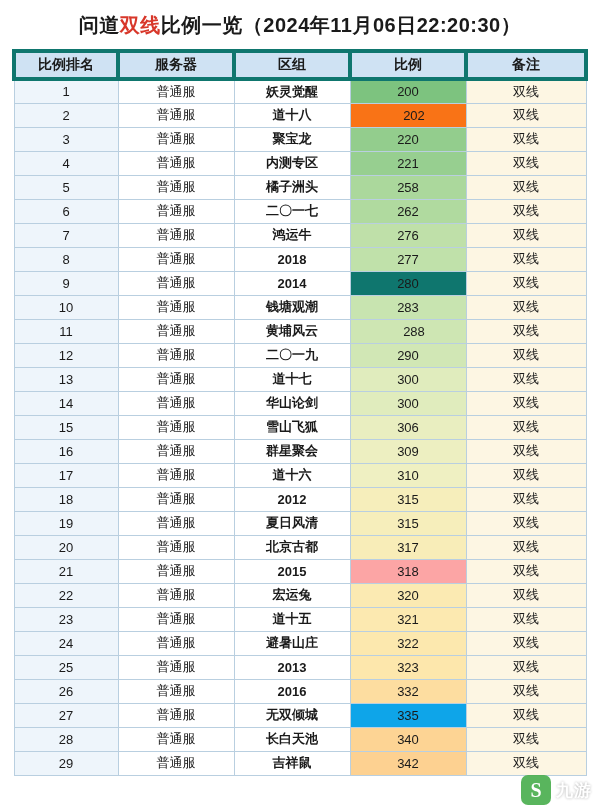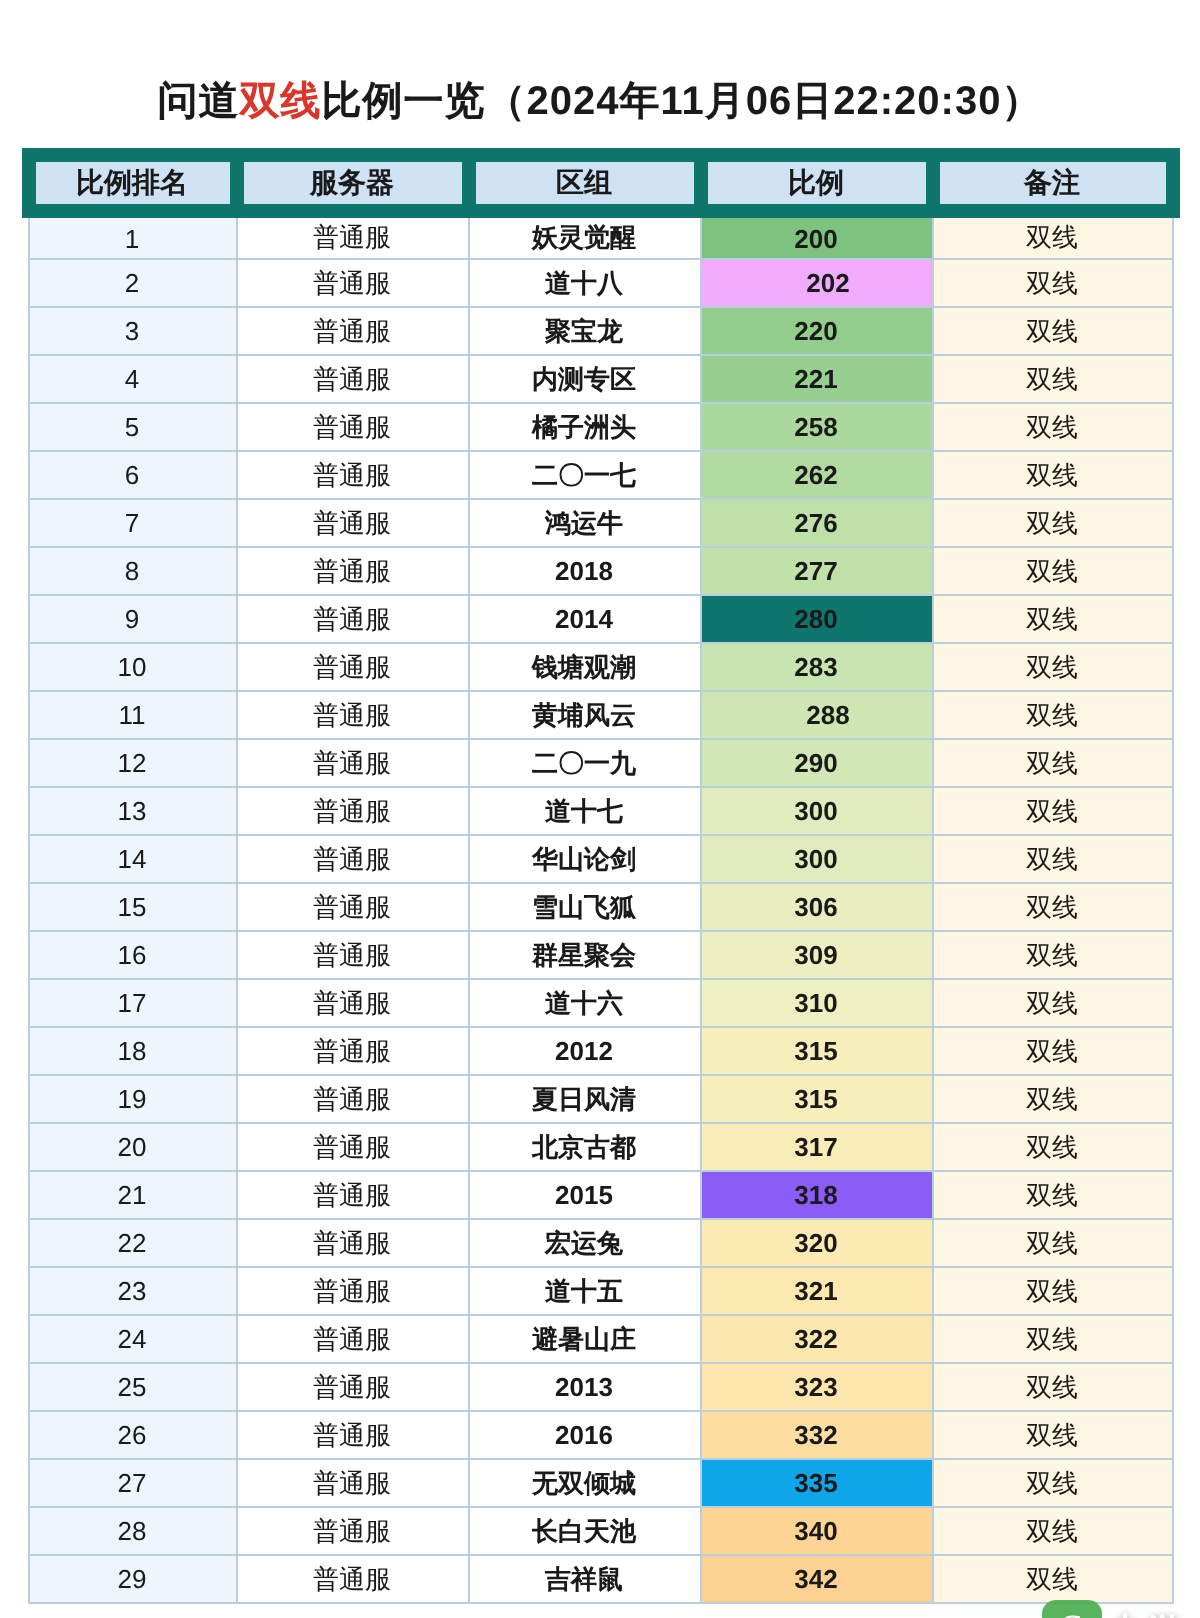--- a/index.html
+++ b/index.html
@@ -16,21 +16,20 @@
     background: #fff;
   }
   .title {
     text-align: center;
     font-size: 20px;
     font-weight: bold;
     color: #1a1a1a;
     padding: 12px 0 10px 0;
     letter-spacing: 0.5px;
     white-space: nowrap;
-    margin-top: 25px;
   }
   .title .hl { color: #d8372a; }
   table {
     border-collapse: collapse;
     width: 572px;
     margin: 0 auto;
     table-layout: fixed;
   }
   th, td {
     border: 1px solid #b9cfe0;
@@ -40,32 +39,32 @@
     height: 24px;
     padding: 0;
     white-space: nowrap;
     overflow: hidden;
   }
   thead th {
     background: #cfe2f3;
     font-weight: bold;
     font-size: 14px;
     height: 28px;
-    border: 7px solid #0f766e;
+    border: 4px solid #0f766e;
   }
   col.c-rank  { width: 104px; }
   col.c-serv  { width: 116px; }
   col.c-zone  { width: 116px; }
   col.c-ratio { width: 116px; }
   col.c-note  { width: 120px; }
 
   td.rank  { background: #eef5fb; }
   td.serv  { background: #ffffff; }
   td.zone  { background: #ffffff; font-weight: bold; }
-  td.ratio { font-weight: bold; }
+  td.ratio { font-weight: normal; }
   td.note  { background: #fdf6e3; }
 
   .watermark {
     position: absolute;
     right: 8px;
     bottom: 4px;
     display: flex;
     align-items: center;
     gap: 5px;
     opacity: 0.92;
@@ -121,21 +120,21 @@
           <td class="rank">1</td>
           <td class="serv">普通服</td>
           <td class="zone">妖灵觉醒</td>
           <td class="ratio" style="background: rgb(125, 195, 127);">200</td>
           <td class="note">双线</td>
         </tr>
         <tr>
           <td class="rank">2</td>
           <td class="serv">普通服</td>
           <td class="zone">道十八</td>
-          <td class="ratio" style="background: #f0abfc; padding-left: 12px;">202</td>
+          <td class="ratio" style="background: #f97316; padding-left: 12px;">202</td>
           <td class="note">双线</td>
         </tr>
         <tr>
           <td class="rank">3</td>
           <td class="serv">普通服</td>
           <td class="zone">聚宝龙</td>
           <td class="ratio" style="background: rgb(147, 205, 141);">220</td>
           <td class="note">双线</td>
         </tr>
         <tr>
@@ -254,21 +253,21 @@
           <td class="rank">20</td>
           <td class="serv">普通服</td>
           <td class="zone">北京古都</td>
           <td class="ratio" style="background: rgb(248, 237, 184);">317</td>
           <td class="note">双线</td>
         </tr>
         <tr>
           <td class="rank">21</td>
           <td class="serv">普通服</td>
           <td class="zone">2015</td>
-          <td class="ratio" style="background: #8b5cf6;">318</td>
+          <td class="ratio" style="background: #fca5a5;">318</td>
           <td class="note">双线</td>
         </tr>
         <tr>
           <td class="rank">22</td>
           <td class="serv">普通服</td>
           <td class="zone">宏运兔</td>
           <td class="ratio" style="background: rgb(251, 234, 178);">320</td>
           <td class="note">双线</td>
         </tr>
         <tr>

